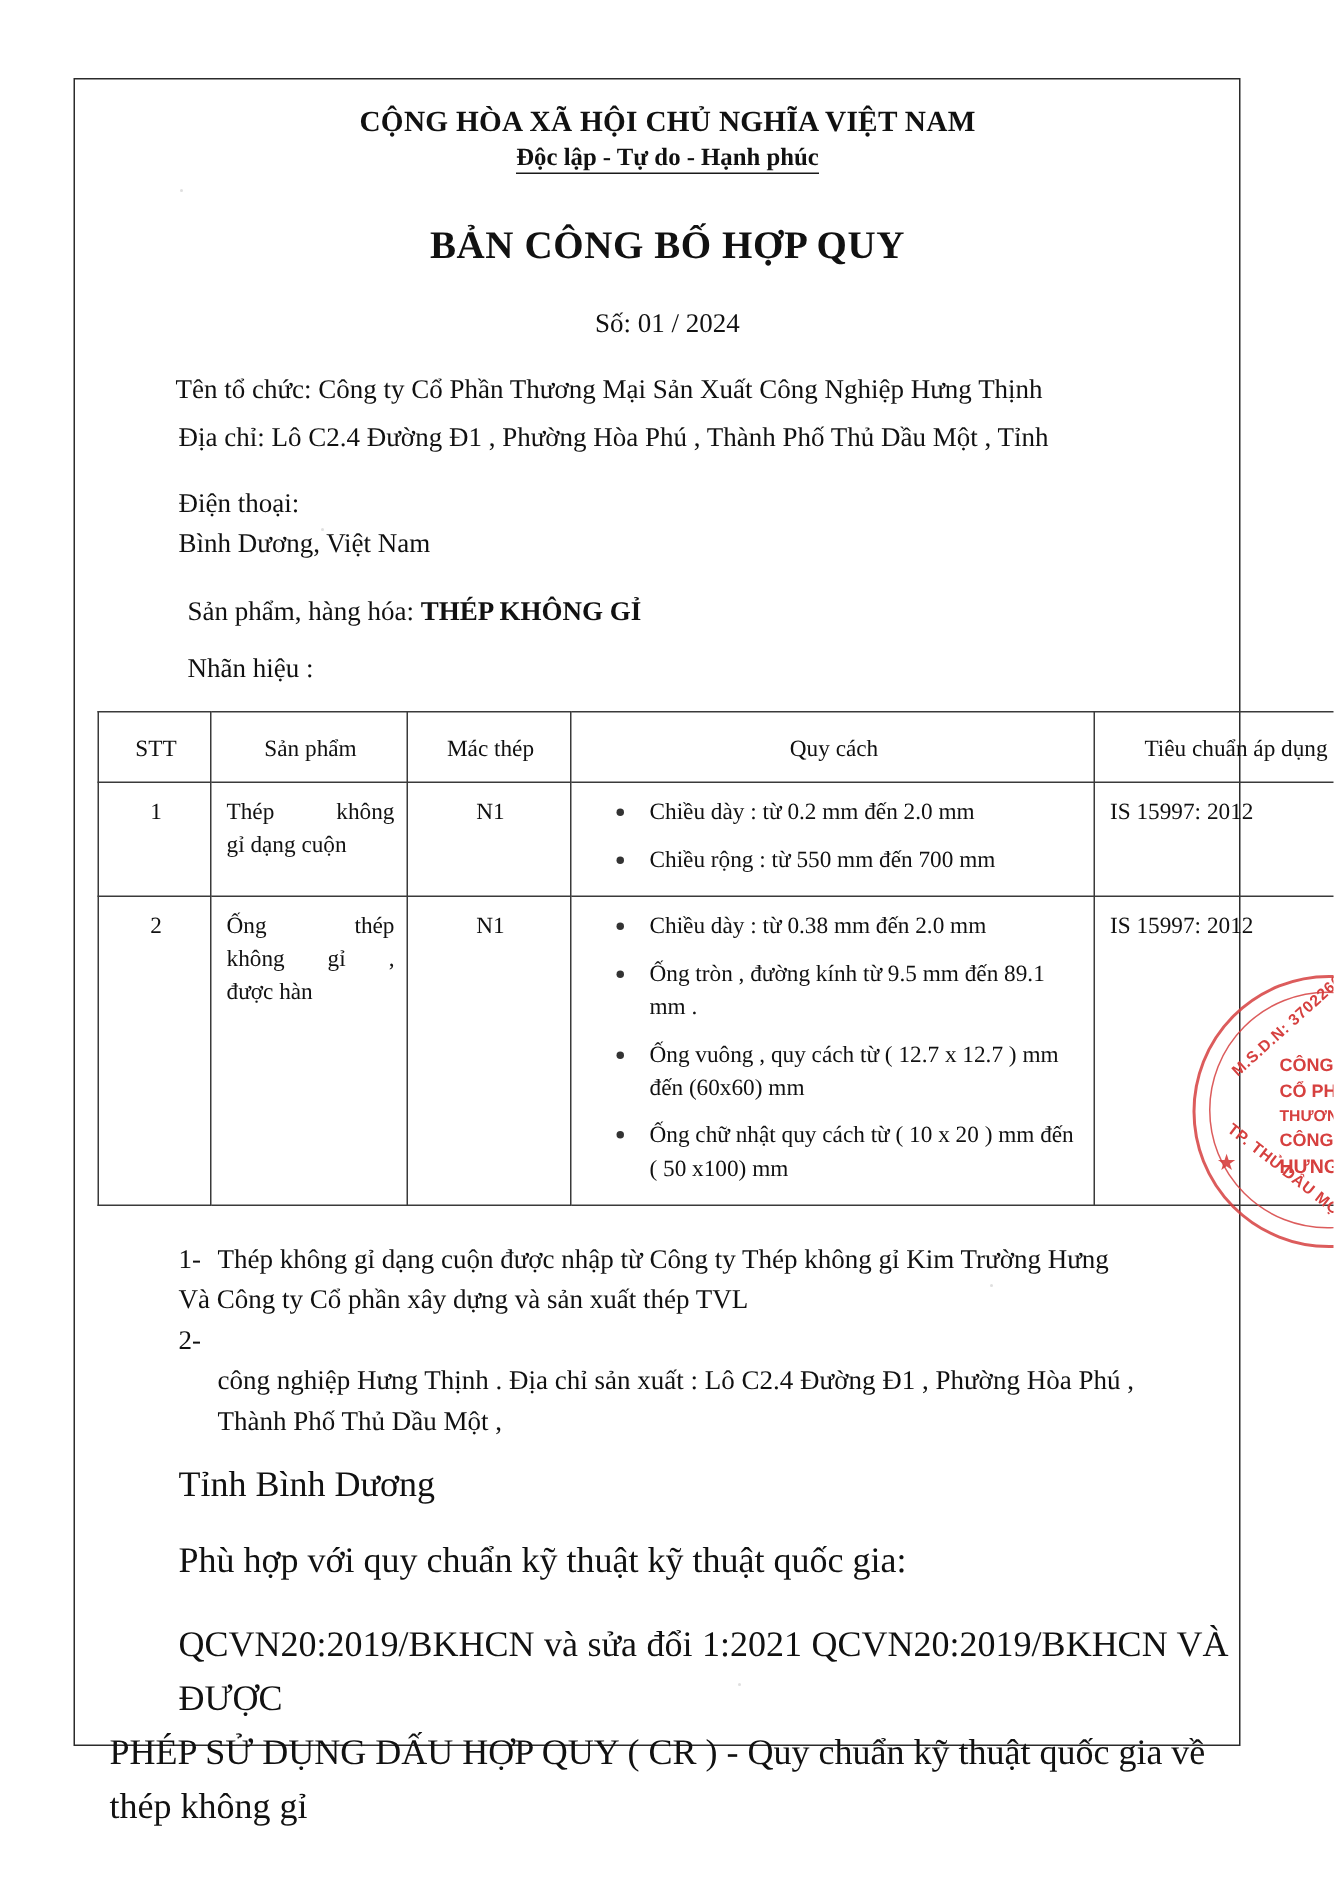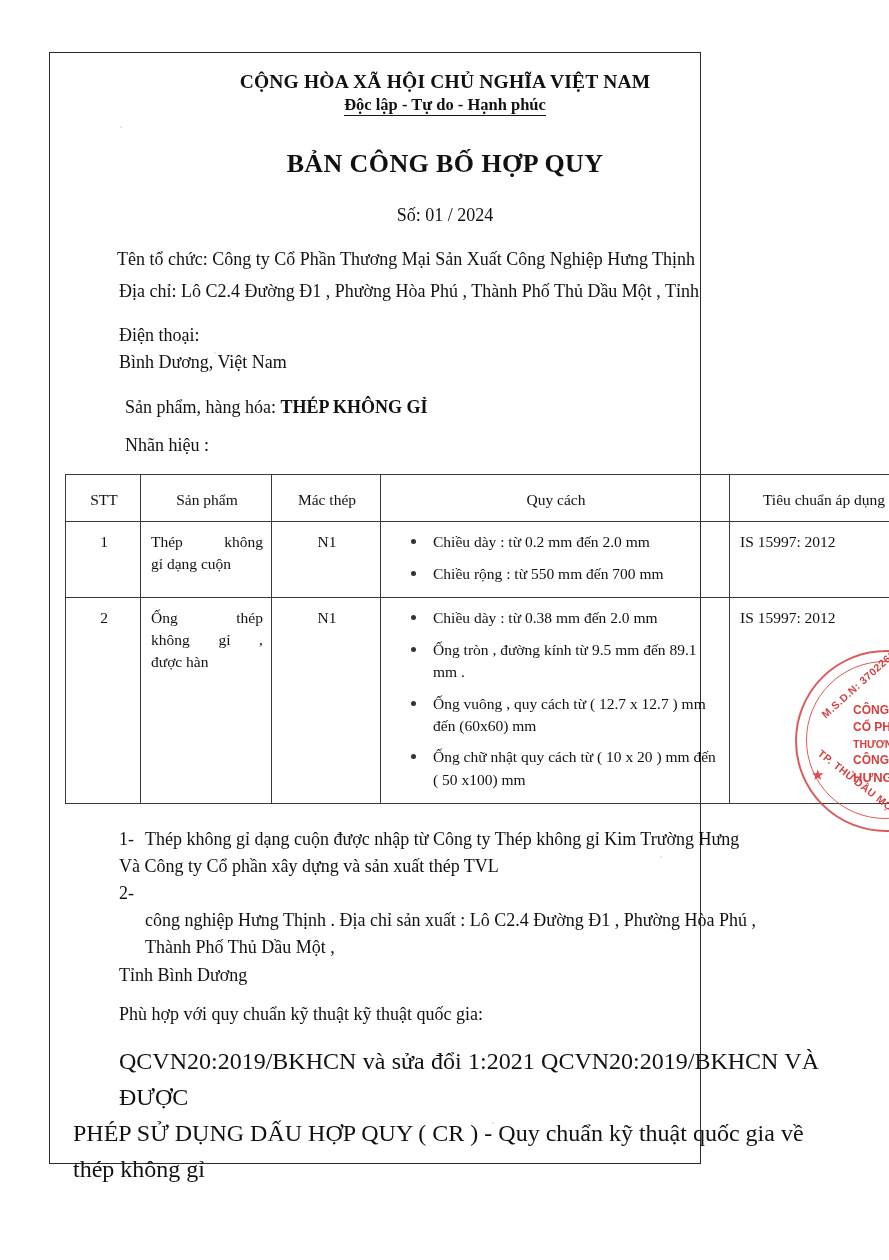--- a/index.html
+++ b/index.html
@@ -14,21 +14,21 @@
     font-family: "Liberation Serif", serif;
     color: #111111;
     overflow: hidden;
   }
 
   
   .page-frame {
     position: absolute;
     left: 49px;
     top: 52px;
-    width: 652px;
+    width: 778px;
     height: 1112px;
     border: 1px solid #2b2b2b;
     box-sizing: border-box;
     background: #ffffff;
   }
 
   .content {
     position: absolute;
     left: 15px;
     top: 14px;
@@ -142,22 +142,22 @@
     padding-left: 54px;
   }
   .note-num {
     width: 26px;
     flex: none;
   }
   .note-body { flex: 1; }
   .note-cont { padding-left: 54px; }
   .note-cont2 { padding-left: 80px; }
 
-  .p-tinh { margin-top: 4px; padding-left: 54px; font-size: 18px; }
-  .p-phuhop { margin-top: 8px; padding-left: 54px; font-size: 18px; }
+  .p-tinh { margin-top: 16px; padding-left: 54px; font-size: 24px; }
+  .p-phuhop { margin-top: 8px; padding-left: 54px; font-size: 24px; }
   .p-qcvn {
     margin-top: 4px;
     padding-left: 54px;
     font-size: 24px;
     line-height: 1.5;
   }
   .p-qcvn-line1 {
     text-align: justify;
     text-align-last: justify;
     padding-right: 6px;

